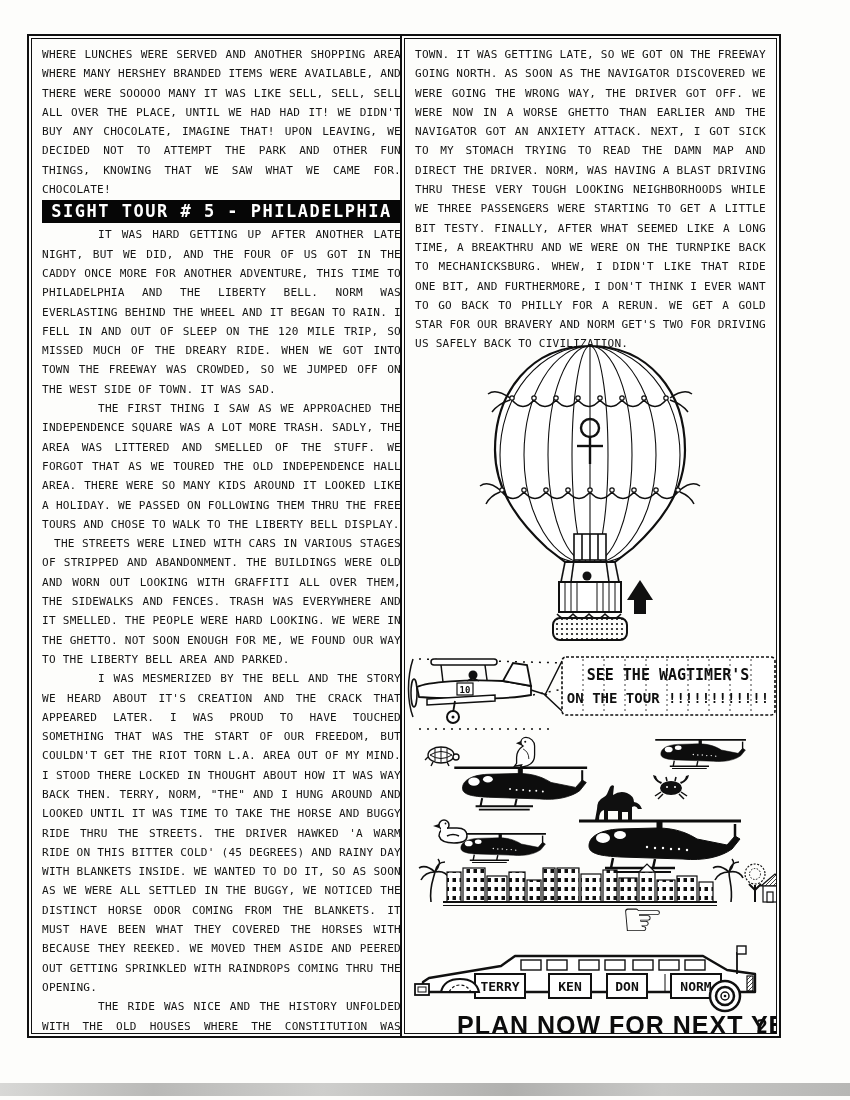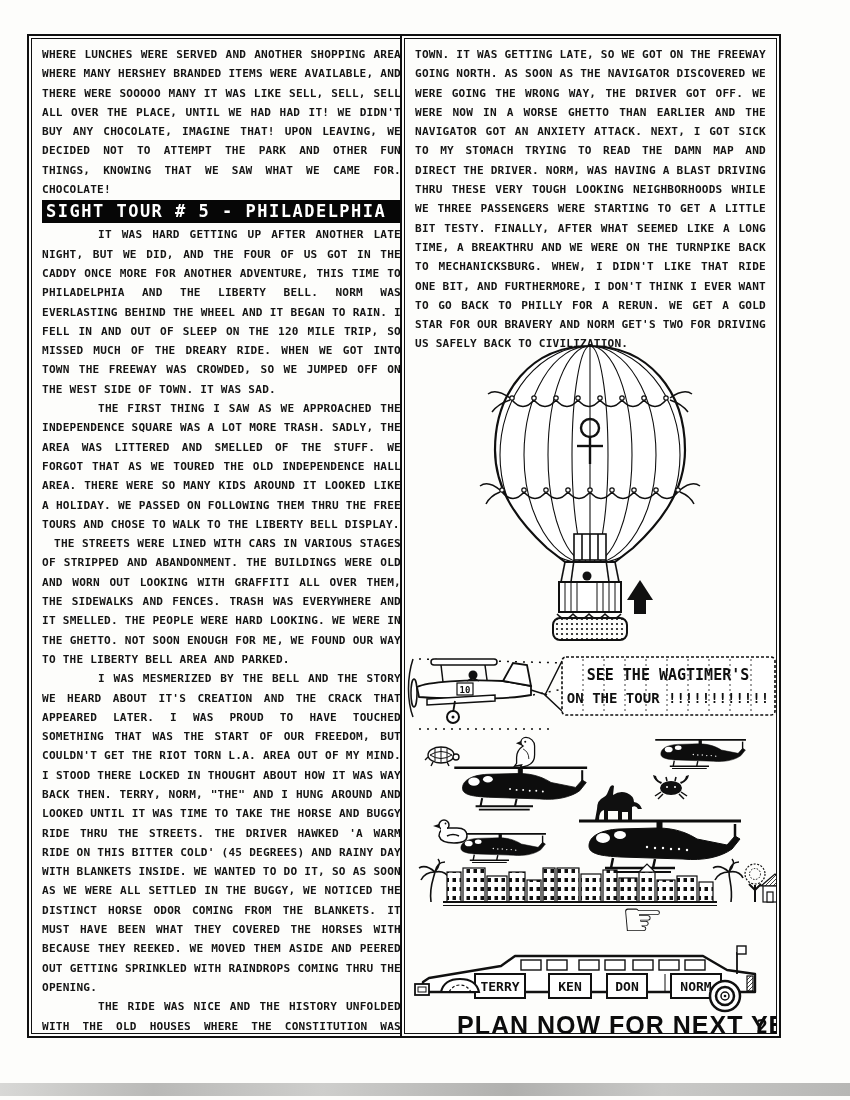--- a/index.html
+++ b/index.html
@@ -13,29 +13,29 @@
     border:2px solid #101010;background:#fdfdfb;overflow:hidden;
   }
   .colbox .inner{
     position:absolute;inset:2px;border:1px solid #101010;
     box-sizing:border-box;padding:6px 10px;overflow:hidden;
   }
   #leftbox{left:27px;width:389px;}
   #rightbox{left:400px;width:381px;padding-left:16px;}
   .typ{
     font-family:"DejaVu Sans Mono", monospace;
-    font-weight:bold;font-size:11.1px;line-height:19.3px;
+    font-weight:normal;font-size:11.1px;line-height:19.3px;
     text-align:justify;margin:0;letter-spacing:0.2px;color:#151515;
   }
   .ind{text-indent:56px;}
   .ind2{text-indent:12px;}
   .barhead{
     background:#060606;color:#ffffff;height:23px;line-height:23px;
     font-weight:bold;font-size:17px;letter-spacing:1.5px;
-    padding:0 4px;margin:1px 0 2px 0;white-space:nowrap;overflow:hidden;
+    padding:0 4px;margin:1px 0 2px 0;white-space:nowrap;overflow:hidden;text-align:center;
   }
   .gfx{position:absolute;}
   svg{display:block;}
   .svgtxt{font-family:"DejaVu Sans Mono", monospace;font-weight:bold;fill:#101010;}
   #hand{
     position:absolute;left:216px;top:856px;font-size:48px;line-height:48px;
     color:#101010;font-family:"DejaVu Sans", sans-serif;
   }
   #footerline{
     position:absolute;left:52px;top:972px;width:302px;text-align:center;

